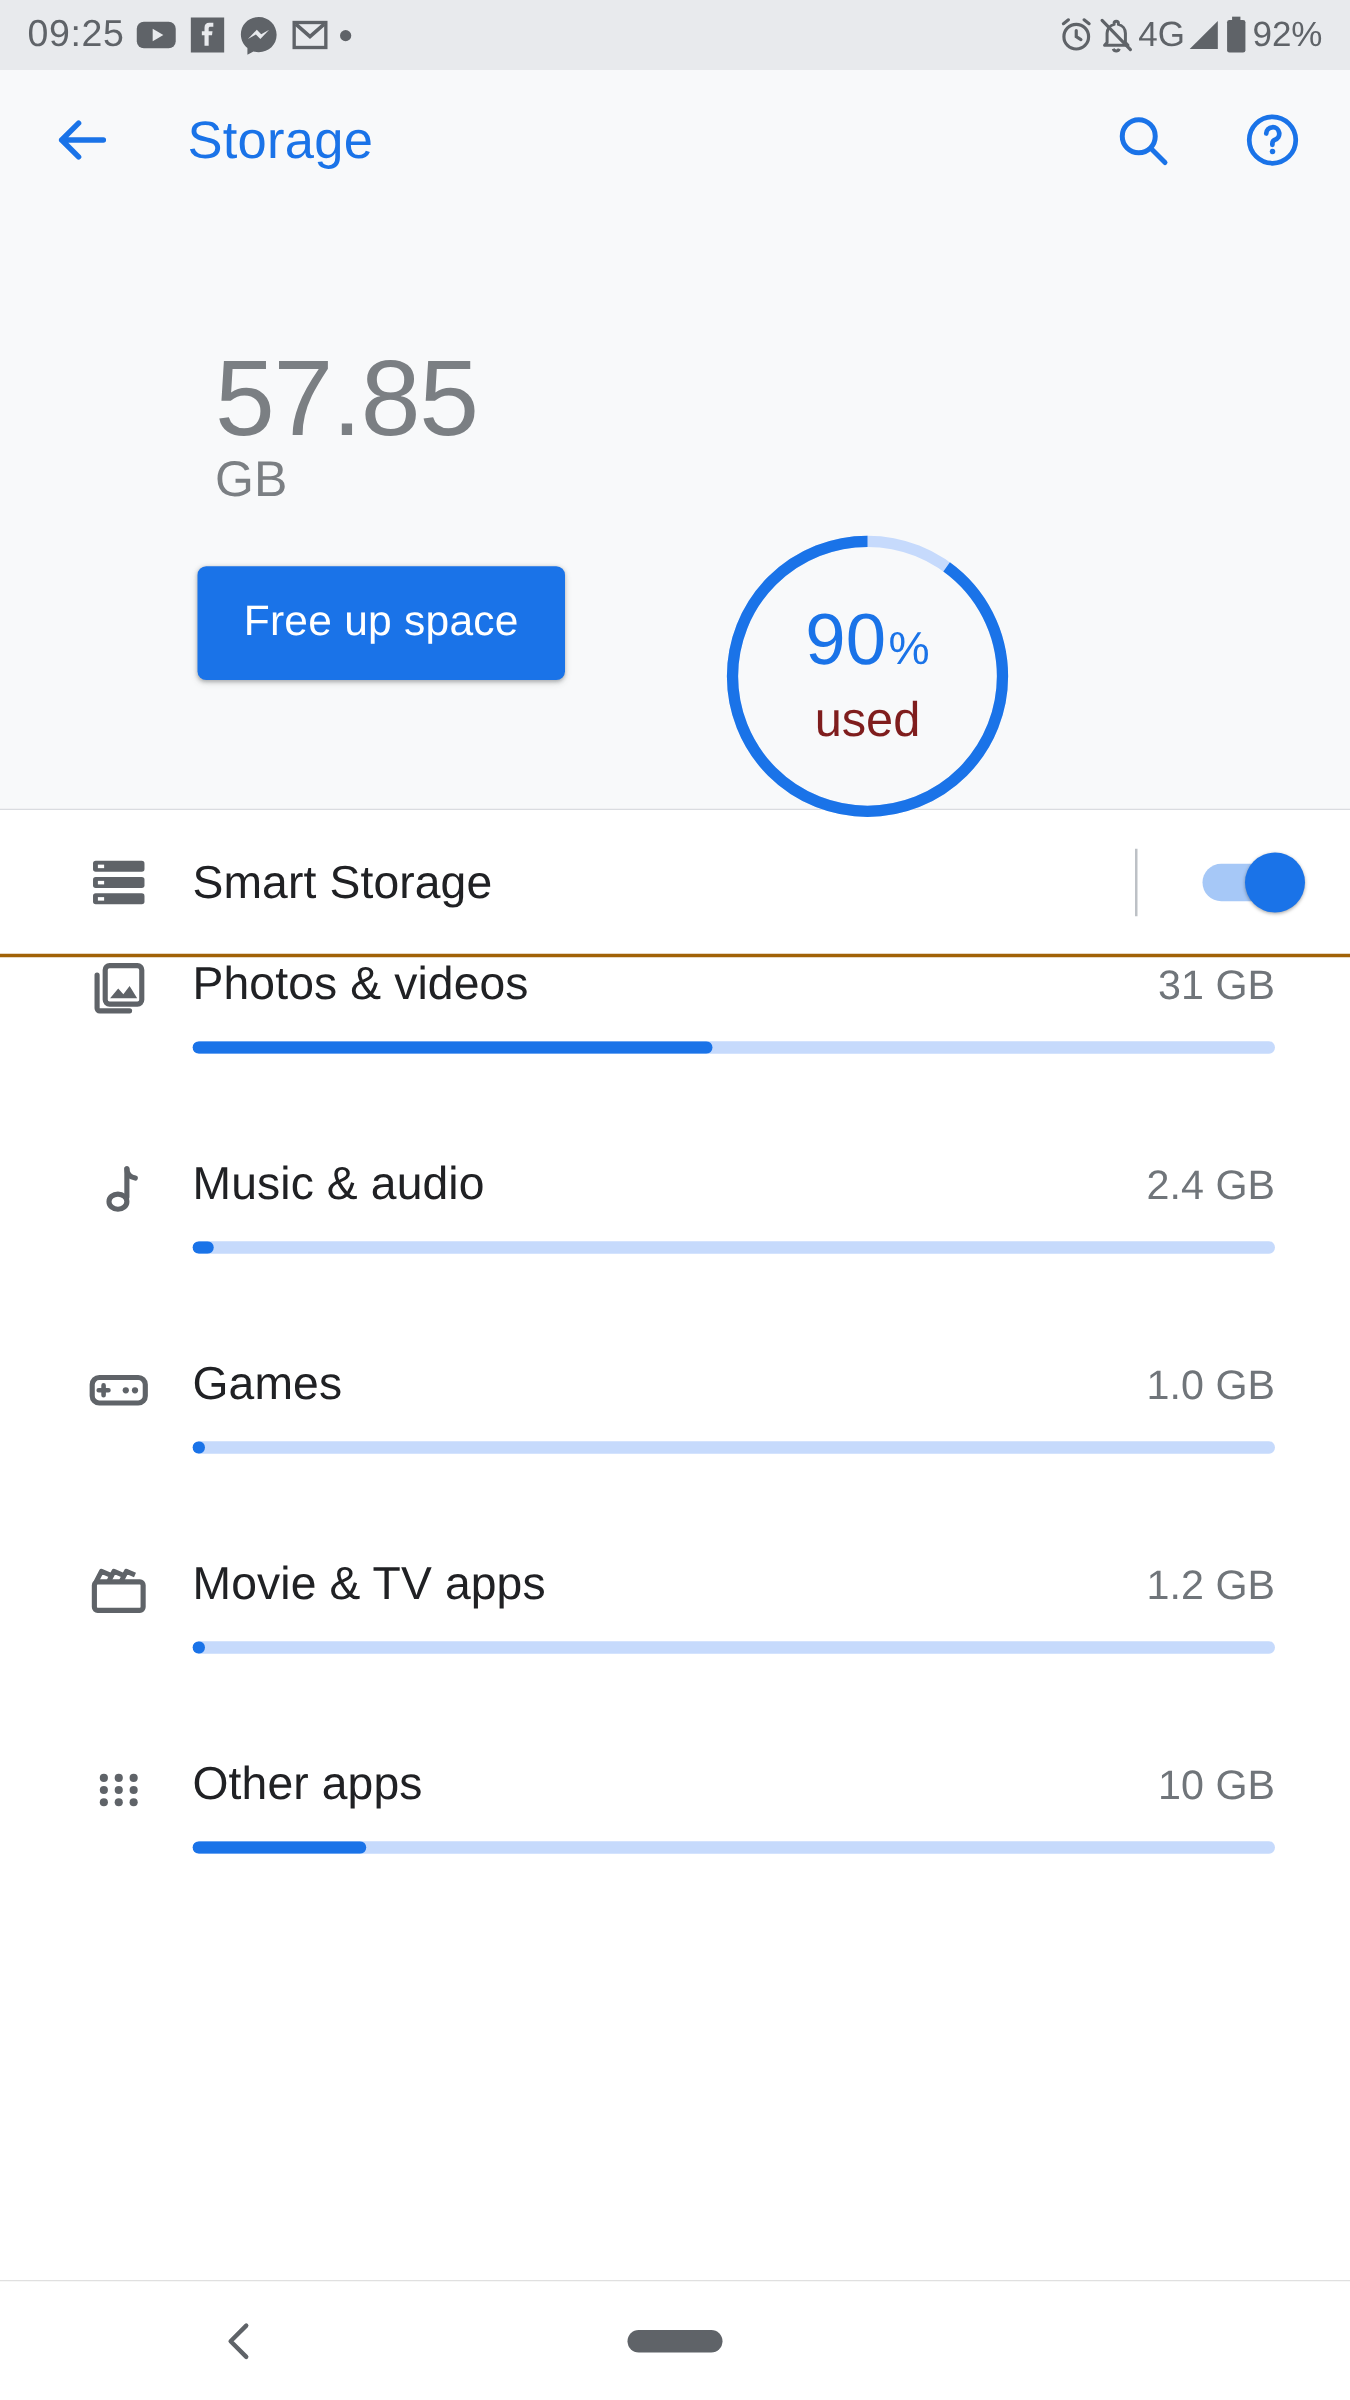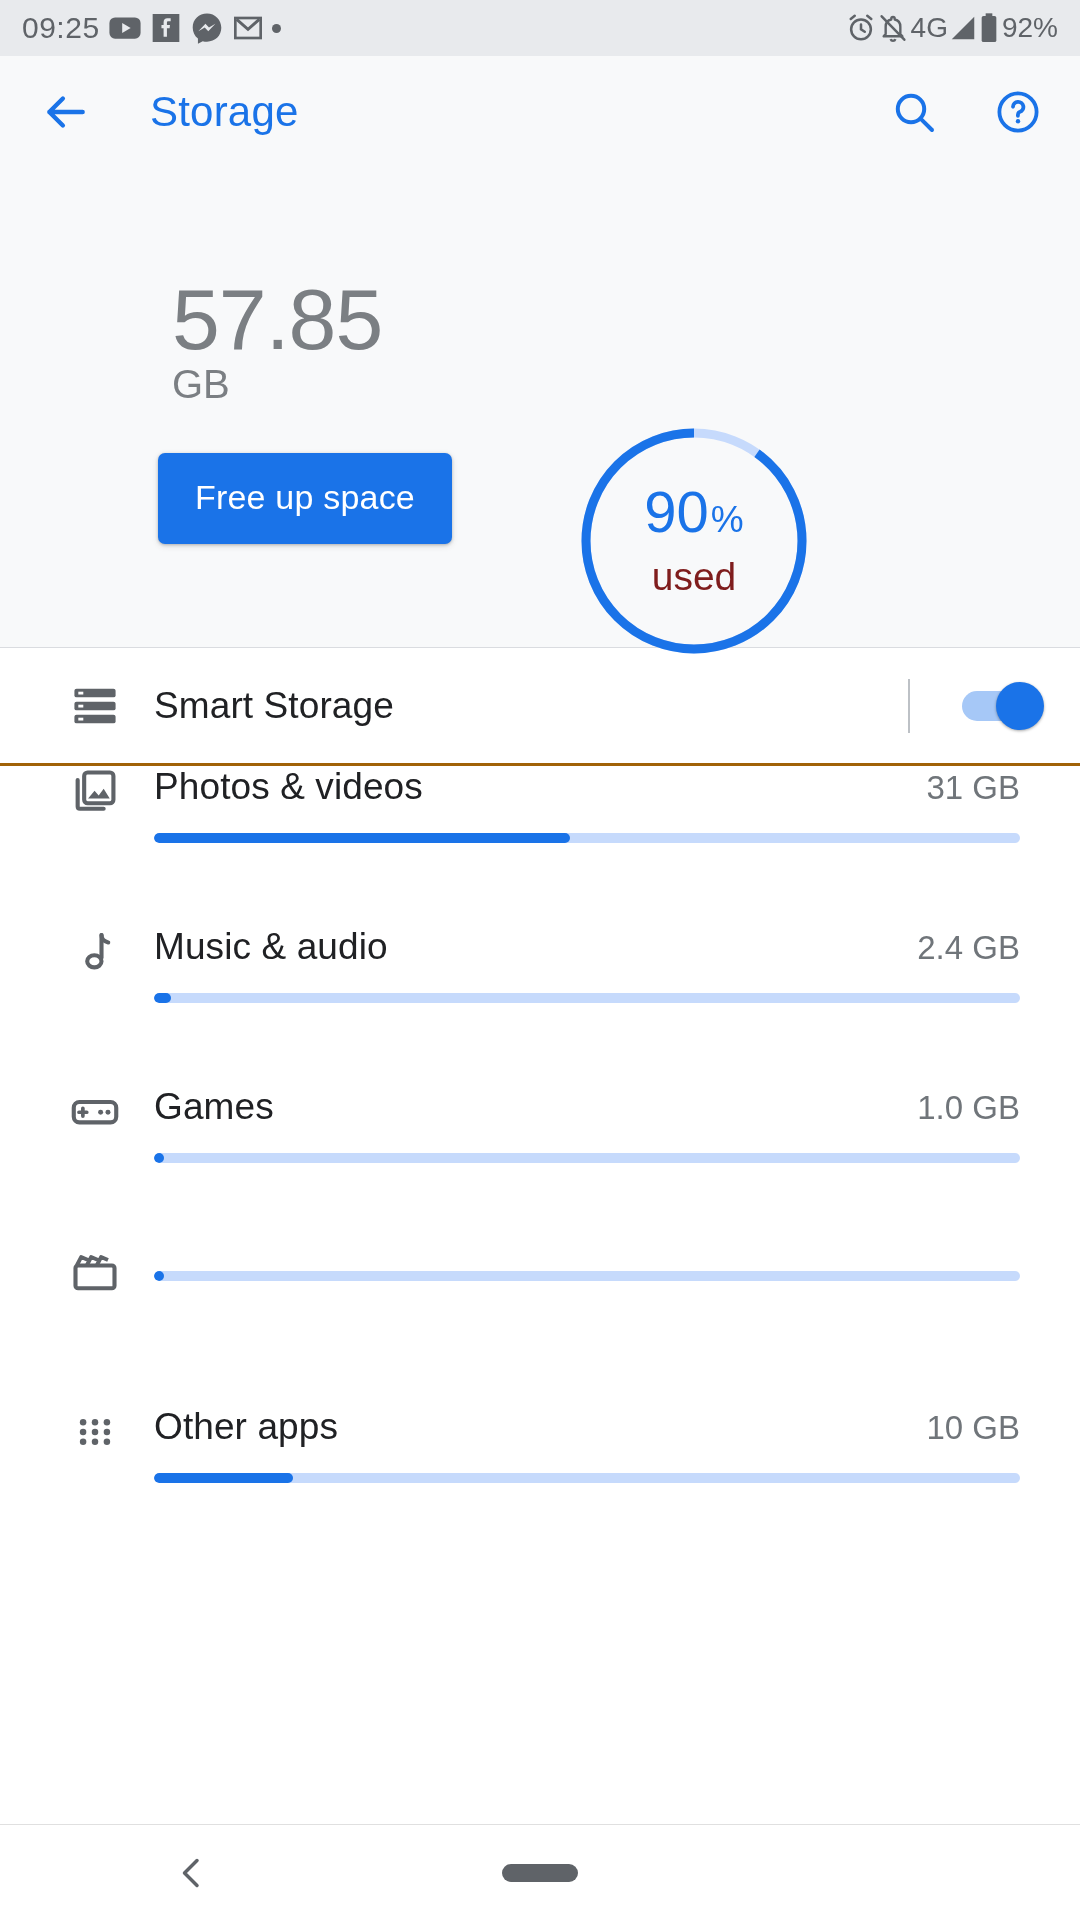--- a/index.html
+++ b/index.html
@@ -319,20 +319,24 @@
   </div>
 
   <div class="cat-row">
     <span class="row-icon">
       <svg width="52" height="52" viewBox="0 0 24 24">
         <rect x="3" y="9" width="18" height="10.5" rx="1.2" fill="none" stroke="#5f6368" stroke-width="1.9"></rect>
         <path d="M3.6 9L5.6 5.1l3.2 1.4M8.2 9l2-3.9 3.2 1.4M12.8 9l2-3.9 3.2 1.4" fill="none" stroke="#5f6368" stroke-width="1.8" stroke-linejoin="round"></path>
       </svg>
     </span>
     <div class="cat-body">
+      <div class="cat-top">
+        <span class="cat-name">Movie &amp; TV apps</span>
+        <span class="cat-size">1.2 GB</span>
+      </div>
       <div class="bar-track">
         <div class="bar-fill" style="width: 1%;"></div>
       </div>
     </div>
   </div>
 
   <div class="cat-row">
     <span class="row-icon">
       <svg width="52" height="52" viewBox="0 0 24 24">
         <g fill="#5f6368">

